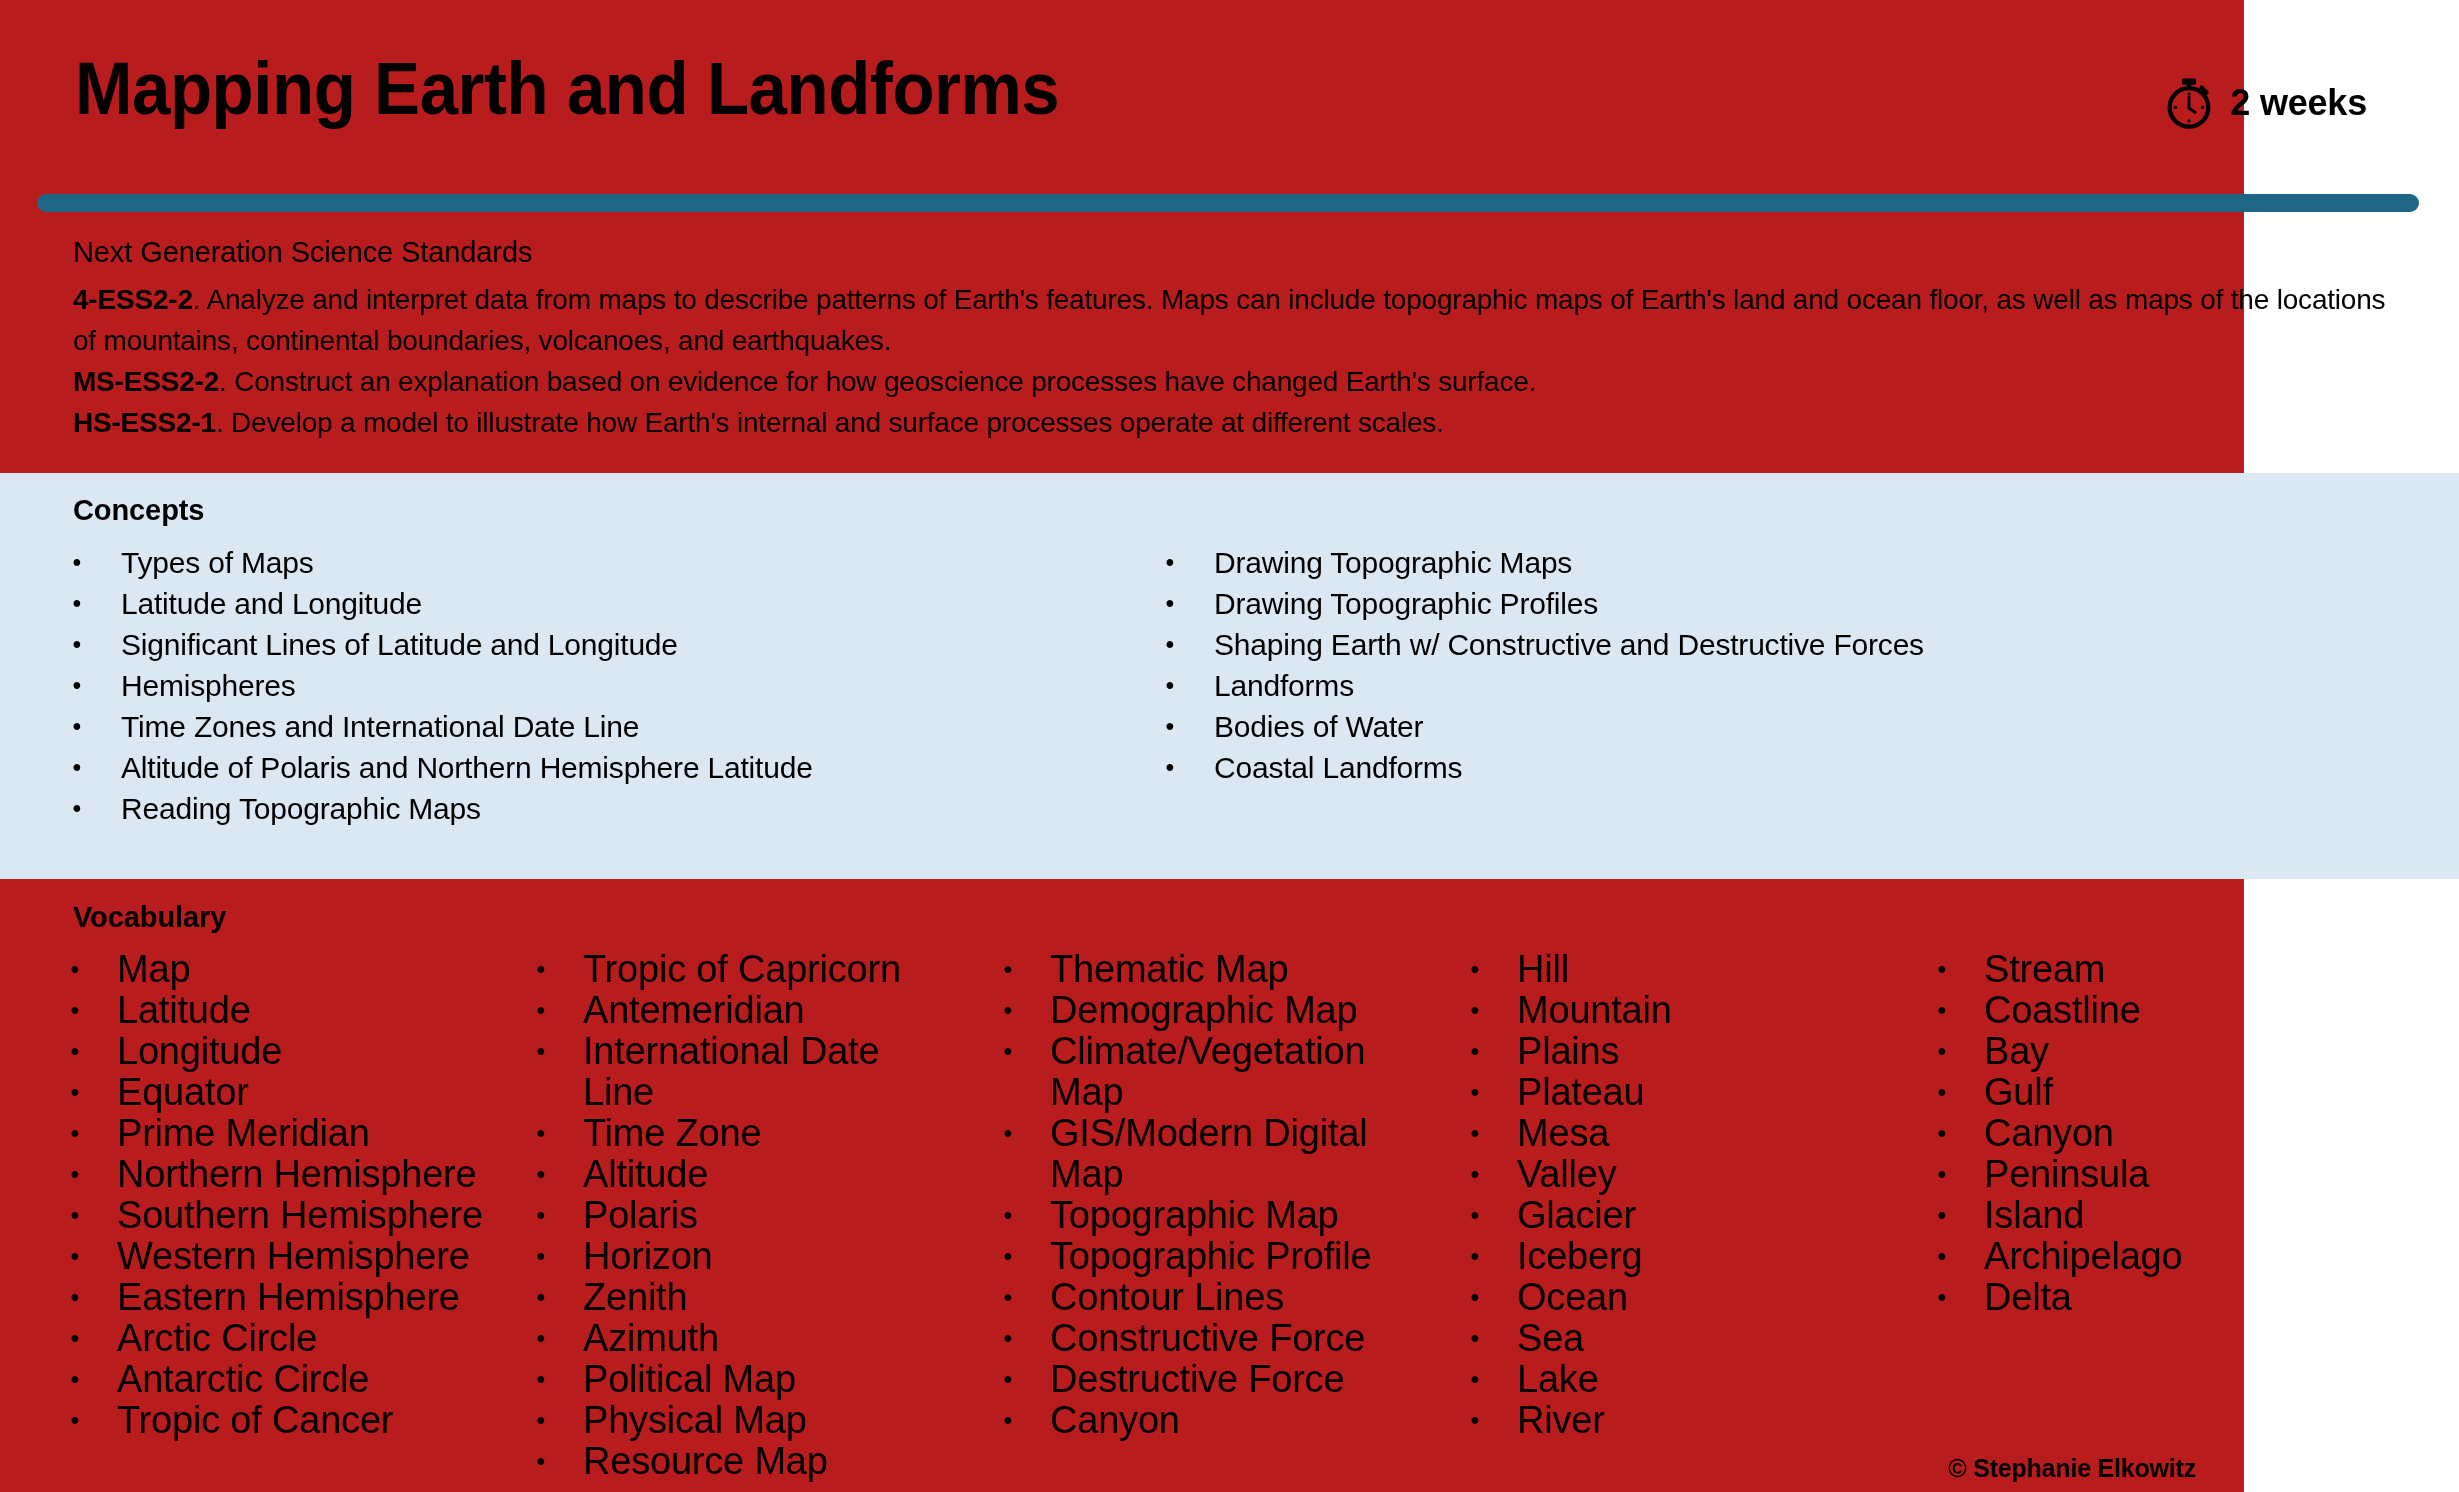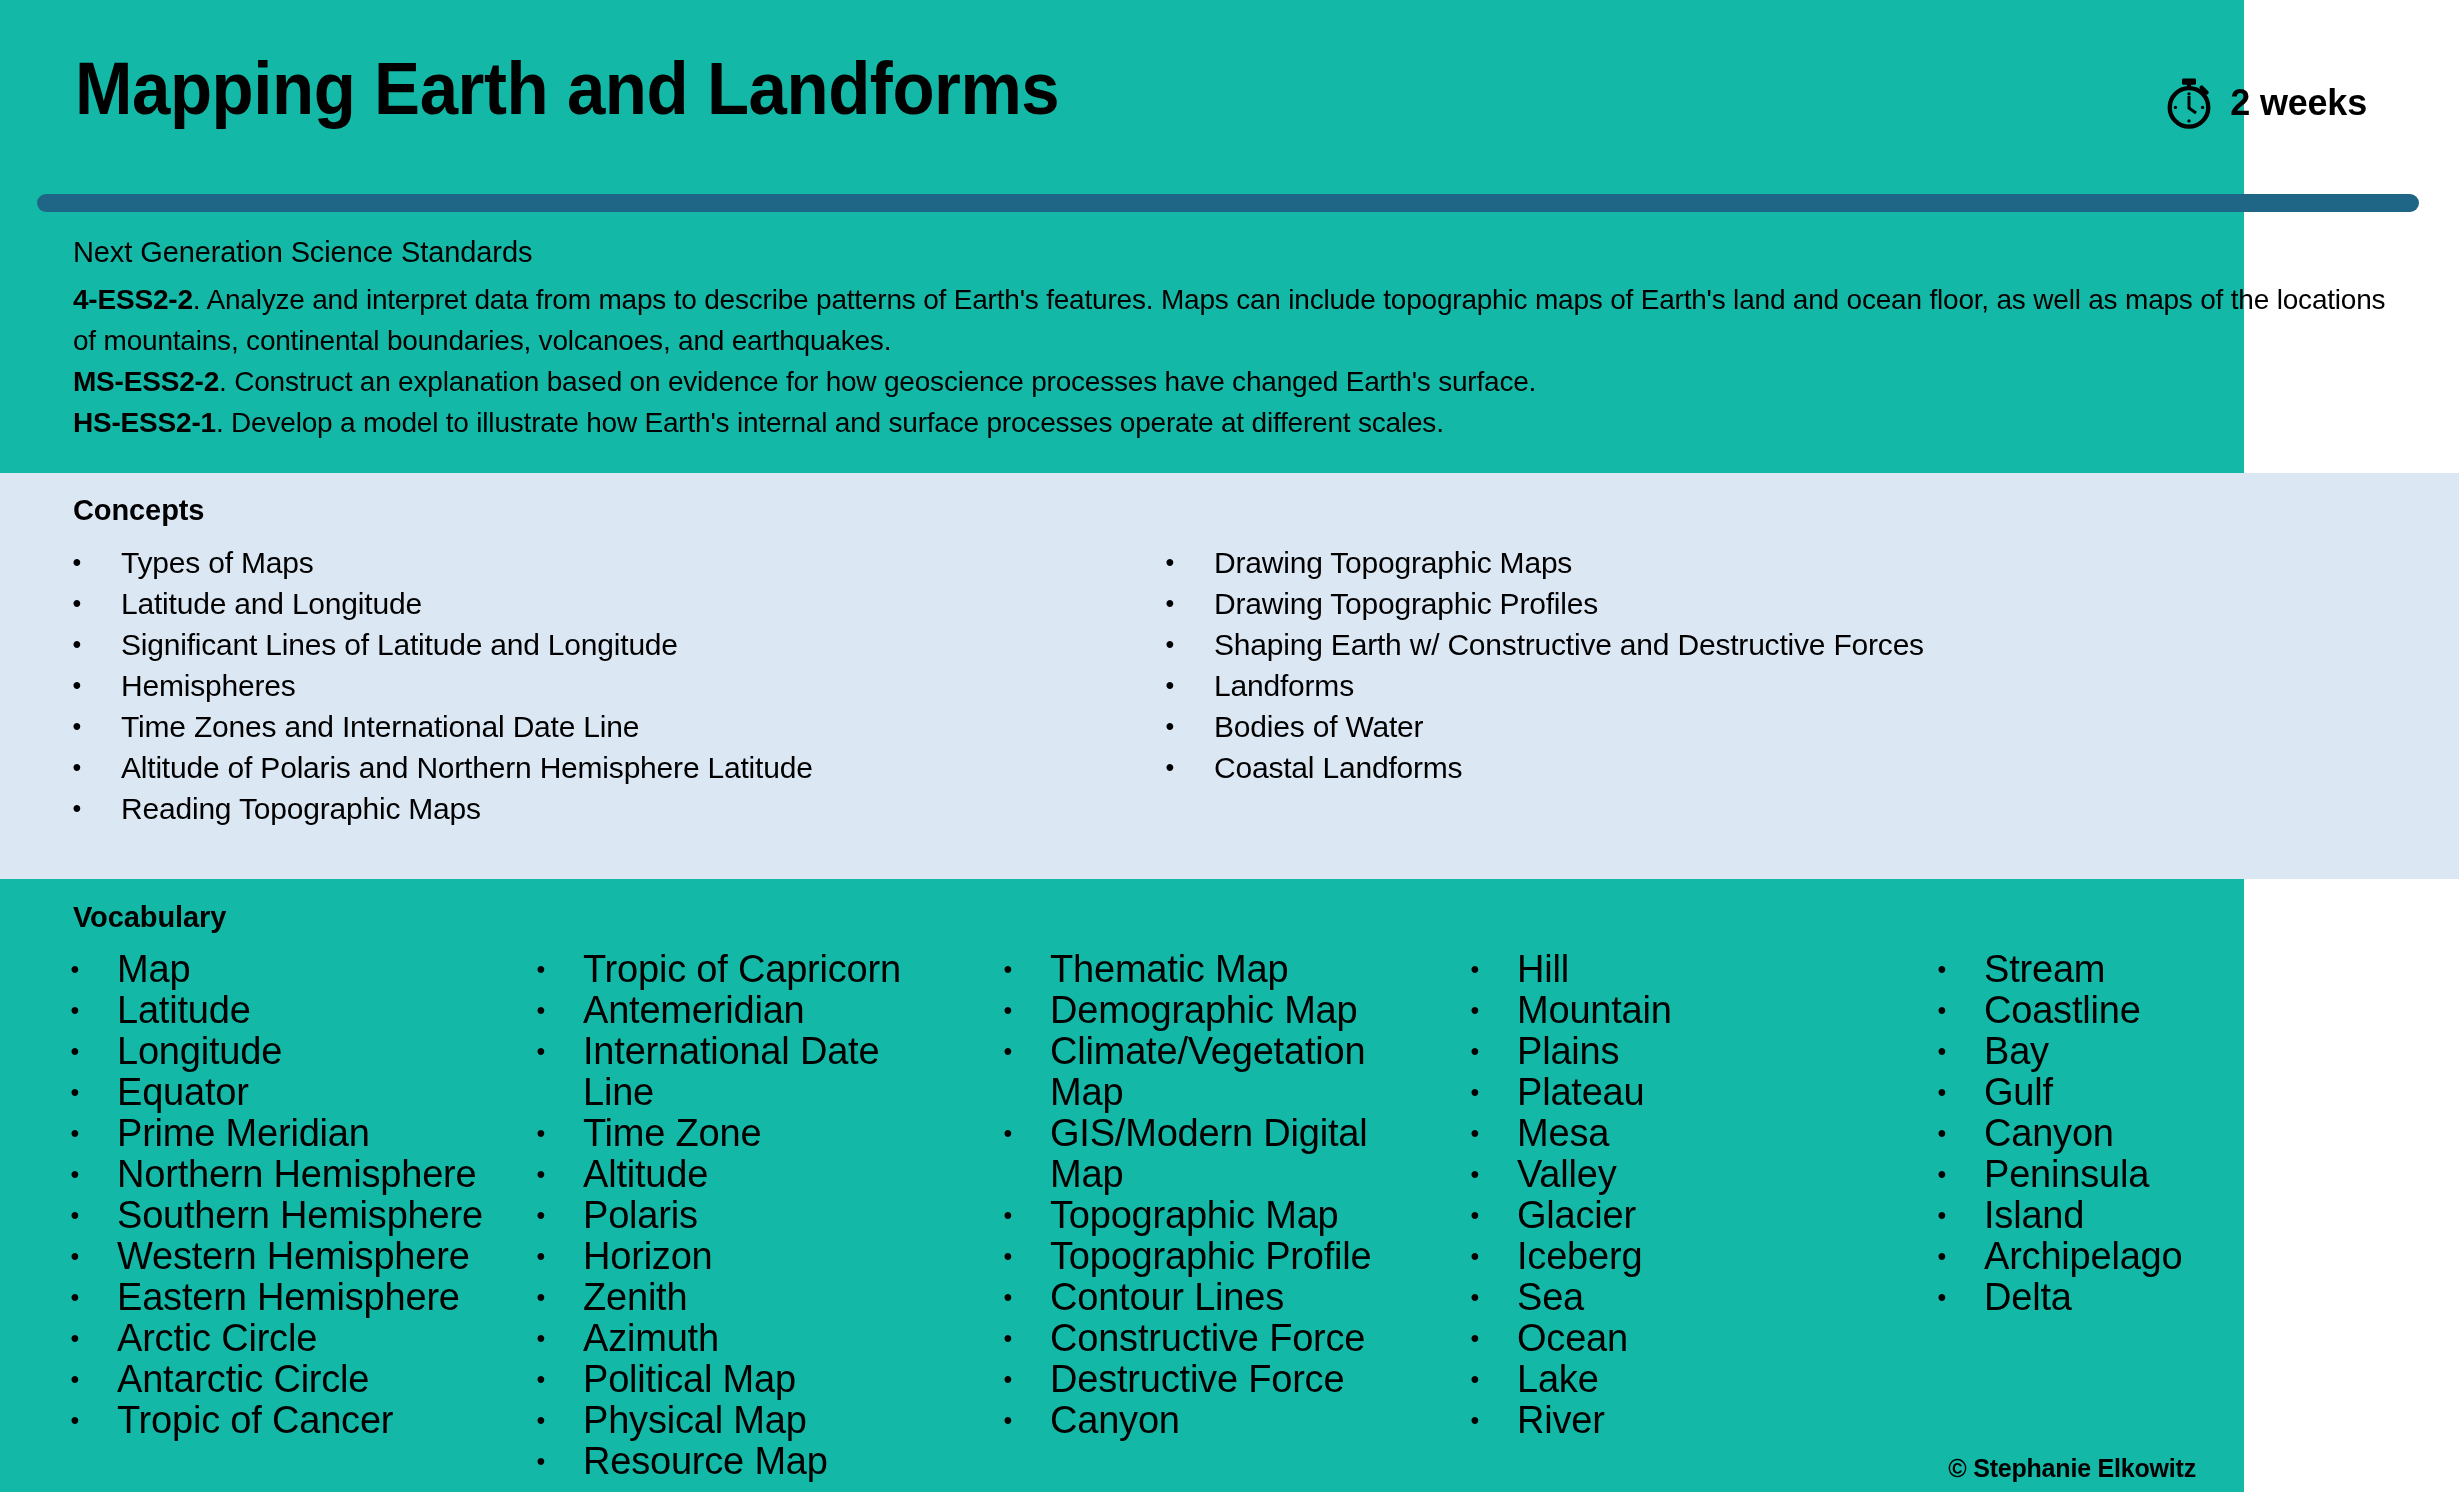--- a/index.html
+++ b/index.html
@@ -8,21 +8,21 @@
     height: 1493px;
     background: #ffffff;
     font-family: "Liberation Sans", sans-serif;
     color: #000000;
     overflow: hidden;
   }
   .page {
     position: relative;
     width: 2244px;
     height: 1493px;
-    background: #14b8a6;
+    background: #b91c1c;
   }
 
   
   .header {
     position: absolute;
     left: 0; top: 0;
     width: 2459px; height: 183px;
   }
   .title {
     position: absolute;
@@ -296,22 +296,22 @@
         </ul>
       <ul class="vbullets vocab-col vcol-4">
           <li>Hill</li>
           <li>Mountain</li>
           <li>Plains</li>
           <li>Plateau</li>
           <li>Mesa</li>
           <li>Valley</li>
           <li>Glacier</li>
           <li>Iceberg</li>
+          <li>Ocean</li>
           <li>Sea</li>
-          <li>Ocean</li>
           <li>Lake</li>
           <li>River</li>
         </ul>
       <ul class="vbullets vocab-col vcol-5">
           <li>Stream</li>
           <li>Coastline</li>
           <li>Bay</li>
           <li>Gulf</li>
           <li>Canyon</li>
           <li>Peninsula</li>

